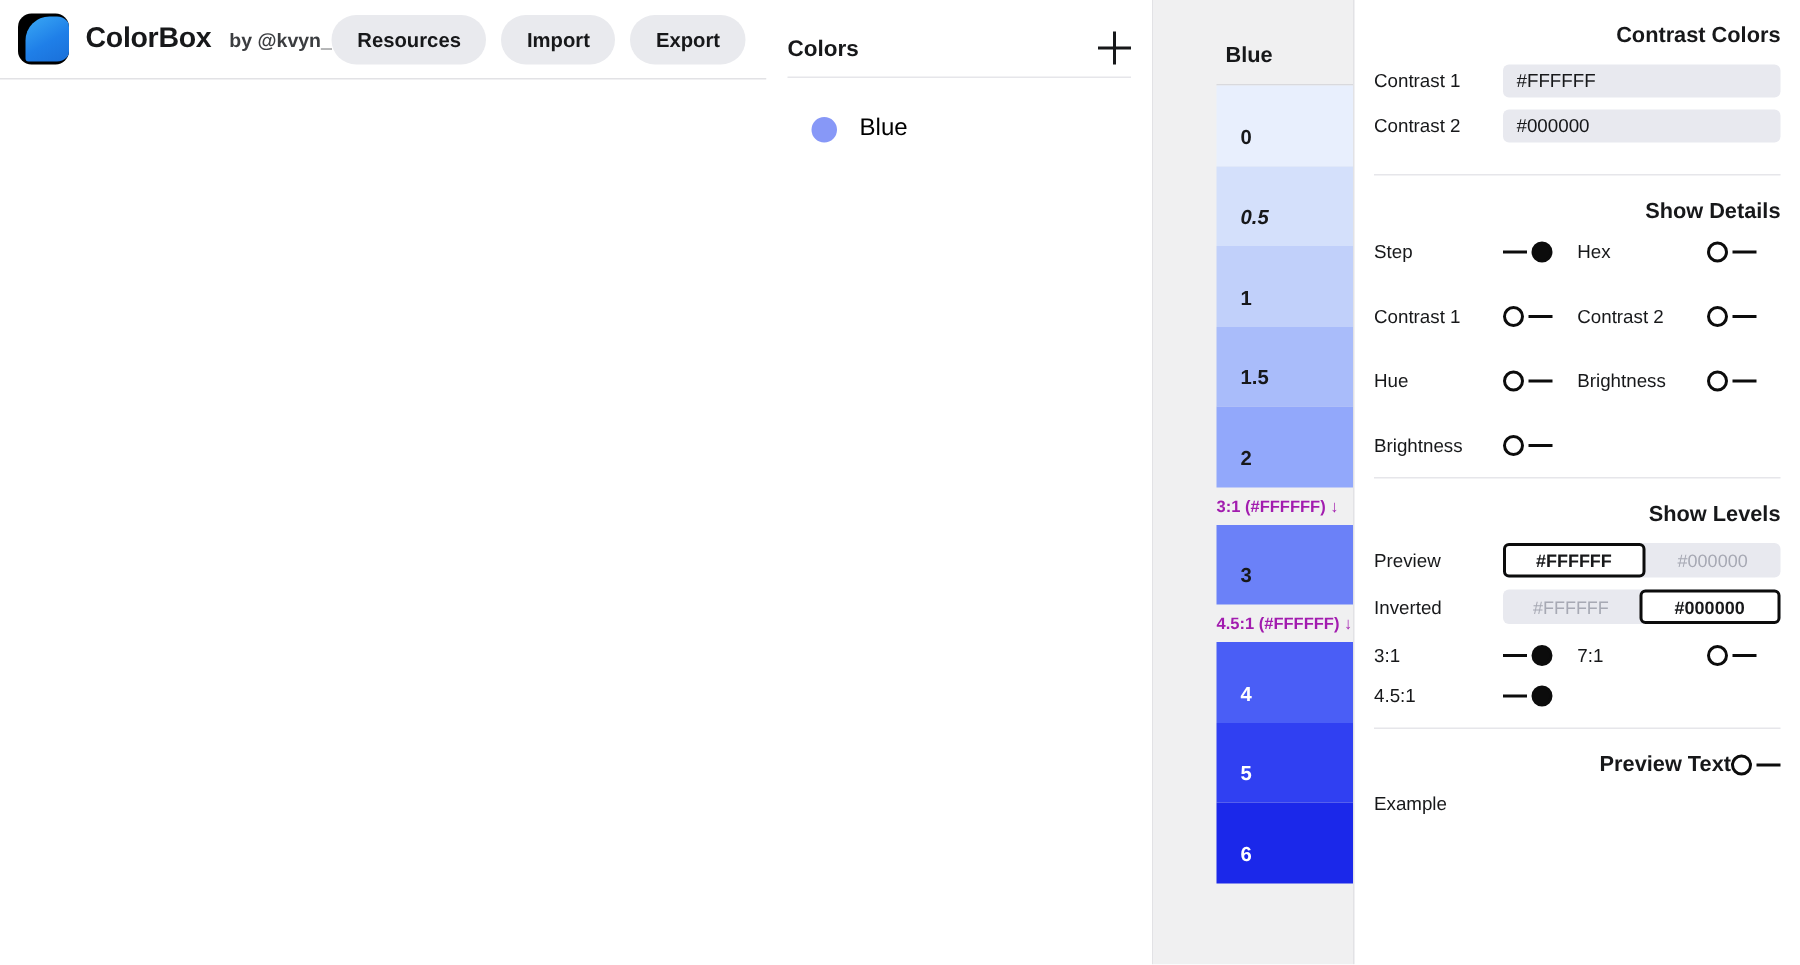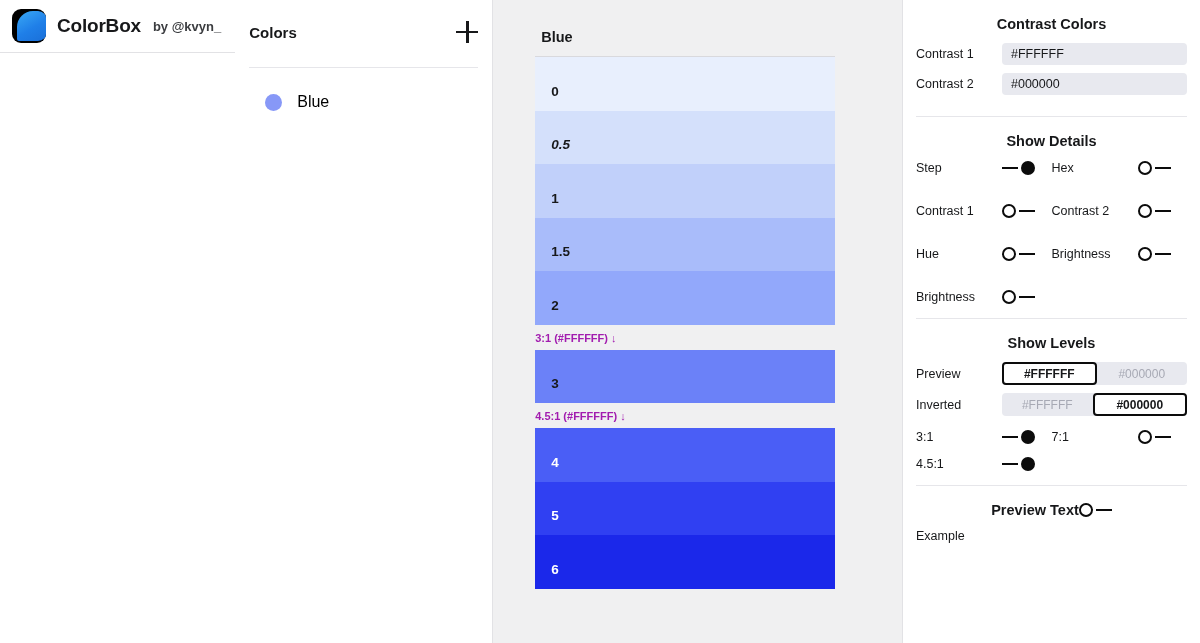--- a/index.html
+++ b/index.html
@@ -42,21 +42,21 @@
   
   .body { flex: 1; display: flex; min-height: 0; }
 
   
   .sidebar {
     width: 258px; min-width: 258px; background: #ffffff;
     border-right: 1px solid #e2e2e5; padding: 0 14px;
   }
   .sidebar-head {
     display: flex; align-items: center; justify-content: space-between;
-    padding: 21px 0 24px 0;
+    padding: 21px 0 8px 0;
     border-bottom: 1px solid #e6e6ea;
   }
   .sidebar-title { font-size: 15px; font-weight: bold; color: #17181a; }
   .plus-btn {
     width: 22px; height: 22px; position: relative; cursor: pointer;
     background: none; border: none;
   }
   .plus-btn::before, .plus-btn::after {
     content: ""; position: absolute; background: #17181a;
   }
@@ -109,21 +109,21 @@
   }
   .target-icon i { width: 6px; height: 6px; border-radius: 50%; background: #17181a; display:block; }
 
   
   .rpanel {
     width: 298px; min-width: 298px; background: #ffffff;
     border-left: 1px solid #e2e2e5; padding: 0 13px; overflow: hidden;
   }
   .sect { padding: 16px 0 13px 0; border-bottom: 1px solid #e6e6ea; }
   .sect:last-child { border-bottom: none; }
-  .sect-head { display: flex; align-items: center; justify-content: center; margin-bottom: 11px; }
+  .sect-head { display: flex; align-items: center; justify-content: flex-end; margin-bottom: 11px; }
   .sect-title { font-size: 14.5px; font-weight: bold; color: #17181a; }
   .field-row { display: flex; align-items: center; margin-bottom: 8px; }
   .field-label { width: 86px; font-size: 12.5px; color: #17181a; }
   .field-input {
     flex: 1; background: #e8e9ef; border: none; border-radius: 4px;
     height: 22px; padding: 0 9px; font-size: 12.5px; color: #17181a;
     font-family: "Liberation Sans", sans-serif;
   }
 
   
@@ -163,20 +163,25 @@
 
 <div id="app">
 
   <div class="header">
     <div class="brand">
       <div class="logo">
           <div class="shape"></div>
         </div>
       <div class="brand-name">ColorBox</div>
       <div class="brand-by">by @kvyn_</div>
+    </div>
+    <div class="header-actions">
+      <button class="pill">Resources</button>
+      <button class="pill">Import</button>
+      <button class="pill">Export</button>
     </div>
   </div>
 
   <div class="body">
 
     <div class="sidebar">
       <div class="sidebar-head">
         <div class="sidebar-title">Colors</div>
         <button class="plus-btn"></button>
       </div>

